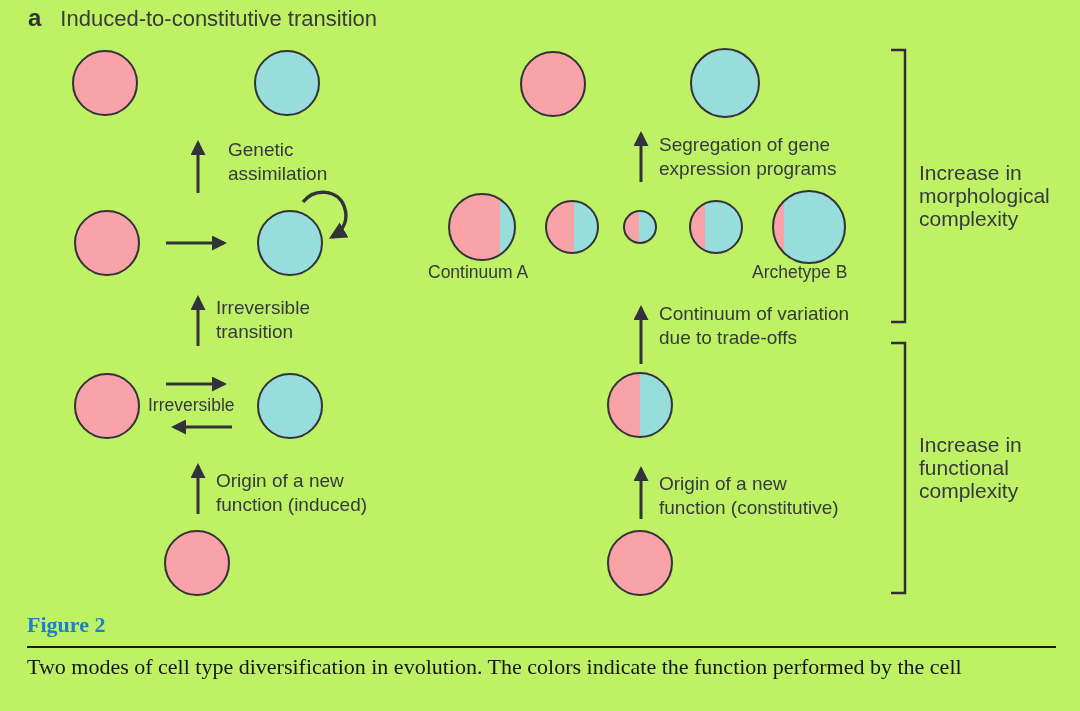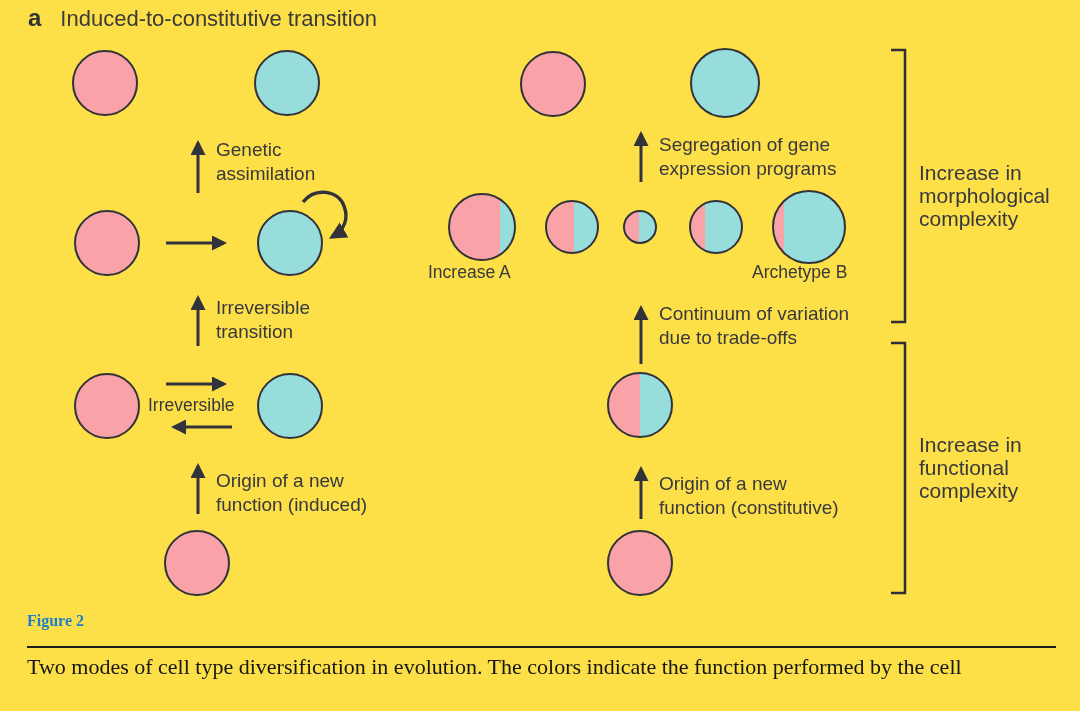--- a/index.html
+++ b/index.html
@@ -1,34 +1,34 @@
 <!DOCTYPE html>
 <html><head>
 <meta charset="utf-8">
 <style>
   html,body{margin:0;padding:0;background:#ffffff;}
   #fig{
-    position:relative;width:1080px;height:711px;background:#fde047;overflow:hidden;
+    position:relative;width:1080px;height:711px;background:#bef264;overflow:hidden;
     font-family:"Liberation Sans","DejaVu Sans",sans-serif;
     --pink:#f9a3a8;--cyan:#97dddc;--ink:#32323a;--text:#38383f;
     --figure-label-blue:#1b7fc9;--caption-text:#161616;
   }
   .panel-head{position:absolute;top:4px;white-space:nowrap;color:#333;}
   .panel-letter{font-weight:bold;font-size:24px;}
   .panel-title-text{font-size:22px;margin-left:19px;color:#3a3a3a;}
   .circle{position:absolute;transform:translate(-50%,-50%);border-radius:50%;
           border:2.5px solid var(--ink);box-sizing:border-box;background:#fff;}
   .pink{background:var(--pink);}
   .cyan{background:var(--cyan);}
   .lbl{position:absolute;font-size:19px;line-height:24px;color:var(--text);white-space:pre-line;}
   .small-lbl{position:absolute;font-size:17.5px;line-height:21px;color:var(--text);white-space:nowrap;}
   .bracket-lbl{position:absolute;font-size:21px;line-height:23px;color:var(--text);white-space:pre-line;}
   #arrows{position:absolute;left:0;top:0;pointer-events:none;}
   .fig-label{position:absolute;left:27px;top:612px;font-family:"Liberation Serif","DejaVu Serif",serif;
-             font-weight:bold;font-size:16px;color:var(--figure-label-blue);}
+             font-weight:bold;font-size:22px;color:var(--figure-label-blue);}
   .rule{position:absolute;left:27px;top:646px;width:1029px;height:2px;background:#1c1c1c;}
   .caption{position:absolute;left:27px;top:654px;width:1020px;
            font-family:"Liberation Serif","DejaVu Serif",serif;
            font-size:22px;line-height:25px;color:var(--caption-text);}
 </style>
 </head>
 <body>
 
 <div id="fig" style="--pink: #f9a3a8; --cyan: #97dddc; --ink: #32323a; --text: #38383f; --figure-label-blue: #1b7fc9; --caption-text: #161616;">
 
@@ -60,37 +60,37 @@
   </div>
 
   <div class="circle pink" style="left:105px;top:83px;width:66px;height:66px"></div>
   <div class="circle cyan" style="left:287px;top:83px;width:66px;height:66px"></div>
   <div class="circle pink" style="left:107px;top:243px;width:66px;height:66px"></div>
   <div class="circle cyan" style="left:290px;top:243px;width:66px;height:66px"></div>
   <div class="circle pink" style="left:107px;top:406px;width:66px;height:66px"></div>
   <div class="circle cyan" style="left:290px;top:406px;width:66px;height:66px"></div>
   <div class="circle pink" style="left:197px;top:563px;width:66px;height:66px"></div>
 
-  <div class="lbl" style="left:216px;top:138px">Genetic
+  <div class="lbl" style="left:228px;top:138px">Genetic
 assimilation</div>
   <div class="lbl" style="left:216px;top:296px">Irreversible
 transition</div>
   <div class="small-lbl" style="left:148px;top:395px">Irreversible</div>
   <div class="lbl" style="left:216px;top:469px">Origin of a new
 function (induced)</div>
 
   <div class="circle pink" style="left:553px;top:84px;width:66px;height:66px"></div>
   <div class="circle cyan" style="left:725px;top:83px;width:70px;height:70px"></div>
 
   <div class="circle" style="left: 482px; top: 227px; width: 68px; height: 68px; background: linear-gradient(90deg, var(--pink) 0 78%, var(--cyan) 78% 100%);"></div>
   <div class="circle" style="left: 572px; top: 227px; width: 54px; height: 54px; background: linear-gradient(90deg, var(--pink) 0 55%, var(--cyan) 55% 100%);"></div>
   <div class="circle" style="left: 640px; top: 227px; width: 34px; height: 34px; background: linear-gradient(90deg, var(--pink) 0 47%, var(--cyan) 47% 100%);"></div>
   <div class="circle" style="left: 716px; top: 227px; width: 54px; height: 54px; background: linear-gradient(90deg, var(--pink) 0 28%, var(--cyan) 28% 100%);"></div>
   <div class="circle" style="left: 809px; top: 227px; width: 74px; height: 74px; background: linear-gradient(90deg, var(--pink) 0 14%, var(--cyan) 14% 100%);"></div>
-  <div class="small-lbl" style="left:428px;top:262px">Increase A</div>
+  <div class="small-lbl" style="left:428px;top:262px">Continuum A</div>
   <div class="small-lbl" style="left:752px;top:262px">Archetype B</div>
 
   <div class="circle" style="left: 640px; top: 405px; width: 66px; height: 66px; background: linear-gradient(90deg, var(--pink) 0 50%, var(--cyan) 50% 100%);"></div>
   <div class="circle pink" style="left:640px;top:563px;width:66px;height:66px"></div>
 
   <div class="lbl" style="left:659px;top:302px">Continuum of variation
 due to trade-offs</div>
   <div class="lbl" style="left:659px;top:133px">Segregation of gene
 expression programs</div>
   <div class="lbl" style="left:659px;top:472px">Origin of a new

